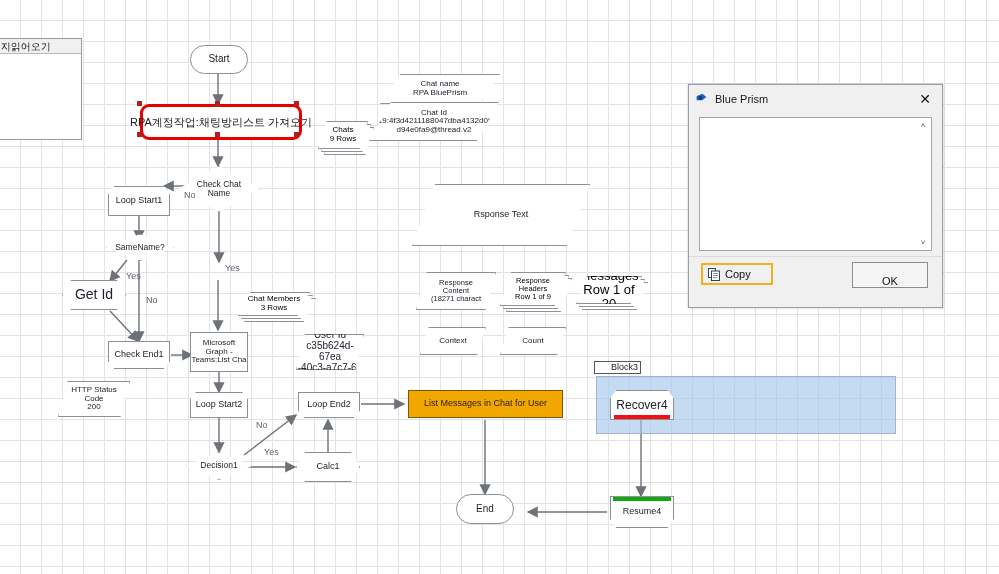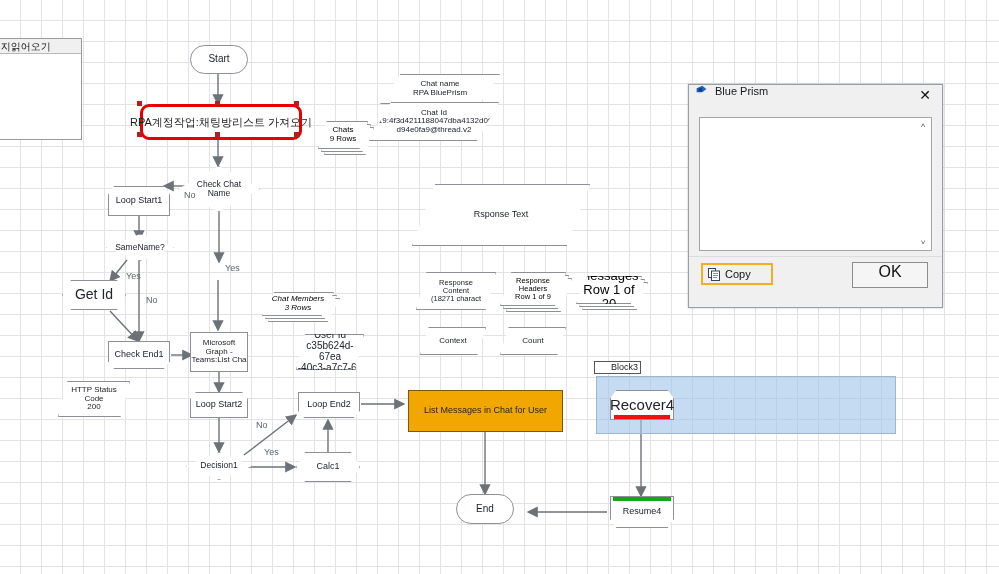--- a/index.html
+++ b/index.html
@@ -74,21 +74,21 @@
   
   #bgwin{position:absolute;left:-36px;top:38px;width:116px;height:100px;
      background:#fff;border:1px solid #9a9a9a;}
   #bgwin .tb{height:15px;background:#f0f0f0;border-bottom:1px solid #b8b8b8;
      font-size:10px;color:#111;padding:1px 3px;box-sizing:border-box;
      white-space:nowrap;overflow:hidden;}
 
   
   #dialog{position:absolute;left:688px;top:84px;width:253px;height:222px;
      background:#f0f0f0;border:1px solid #999ea6;box-shadow:0 0 2px rgba(0,0,0,.25);}
-  #dlg-titlebar{height:28px;display:flex;padding:0 6px;
+  #dlg-titlebar{height:28px;display:flex;align-items:center;padding:0 6px;
      background:#f0f0f0;}
   #dlg-appicon{width:13px;height:13px;margin-right:7px;flex:0 0 auto;}
   #dlg-title{font-size:11px;color:#15181d;flex:1 1 auto;}
   #dlg-close{width:22px;height:20px;display:flex;align-items:center;justify-content:center;
      font-size:14px;color:#111;cursor:pointer;}
   #dlg-msgbox{position:absolute;left:10px;top:32px;width:233px;height:134px;
      background:#fff;border:1px solid #a6a6a6;box-sizing:border-box;}
   #dlg-msgtext{position:absolute;left:5px;top:3px;right:18px;font-size:10.5px;
      color:#111;line-height:11.6px;white-space:pre-wrap;}
   #dlg-scroll{position:absolute;right:1px;top:1px;width:14px;bottom:1px;background:#fff;}
@@ -96,22 +96,22 @@
      font-size:8px;color:#555;}
   #dlg-scroll .arw.bot{position:absolute;bottom:0;left:0;}
   #dlg-footer{position:absolute;left:0;right:0;bottom:0;height:50px;
      background:#f0f0f0;border-top:1px solid #dcdcdc;}
   #btn-copy{position:absolute;left:12px;top:6px;width:72px;height:22px;
      border:2px solid #f2b01e;background:#f0f0f0;display:flex;align-items:center;
      gap:5px;padding-left:5px;box-sizing:border-box;cursor:pointer;}
   #copy-icon{width:12px;height:13px;flex:0 0 auto;}
   #btn-copy .t{font-size:11px;color:#111;}
   #btn-ok{position:absolute;right:14px;top:5px;width:74px;height:24px;
-     border:1px solid #8d8d8d;background:#f5f5f5;font-size:16px;color:#111;
-     display:flex;align-items:flex-start;justify-content:center;cursor:pointer;}
+     border:1px solid #8d8d8d;background:#f5f5f5;font-size:11px;color:#111;
+     display:flex;align-items:flex-end;justify-content:center;cursor:pointer;}
 </style>
 </head>
 <body>
 
 <div id="canvas"></div>
 
 <div id="bgwin">
   <div class="tb">방 메세지읽어오기</div>
 </div>
 
@@ -193,21 +193,21 @@
 Code
 200</span>
   </div>
 
 <div class="nd rect" id="node-msgraph" style="left:190px;top:332px;width:58px;height:40px;font-size:8px;">
   <span style="white-space:pre-line">Microsoft
 Graph -
 Teams:List Cha</span>
   </div>
 
-<div class="stack" id="node-chatmembers" style="left:262px;top:292px;width:78px;height:30px;font-style:italic;">
+<div class="stack" id="node-chatmembers" style="left:238px;top:292px;width:78px;height:30px;">
   <div class="lay" style="left:6px;top:6px;width:70px;height:22px;"></div>
   <div class="lay" style="left:3px;top:3px;width:70px;height:22px;"></div>
   <div class="lay" style="left:0;top:0;width:70px;height:22px;display:flex;align-items:center;justify-content:center;font-size:8px;text-align:center;line-height:1.08;">
     <span style="white-space:pre-line">Chat Members
 3 Rows</span>
     </div>
 </div>
 
 <div class="nd home" id="node-loopstart2" style="left:190px;top:392px;width:58px;height:26px;font-size:9px;">
   <span>Loop Start2</span>
@@ -261,32 +261,32 @@
 </div>
 
 <div class="nd para" id="node-context" style="left:420px;top:327px;width:66px;height:28px;font-size:8px;">
   <span>Context</span>
   </div>
 
 <div class="nd para" id="node-count" style="left:500px;top:327px;width:66px;height:28px;font-size:8px;">
   <span>Count</span>
   </div>
 
-<div class="nd" id="node-list-messages" style="left:408px;top:390px;width:155px;height:42px;font-size:9px;">
+<div class="nd" id="node-list-messages" style="left:408px;top:390px;width:155px;height:28px;font-size:9px;">
   <span>List Messages in Chat for User</span>
   </div>
 
 <div class="nd stadium" id="node-end" style="left:456px;top:494px;width:58px;height:30px;font-size:10px;">
   <span>End</span>
   </div>
 
 <div id="block3" style="left:596px;top:376px;width:298px;height:56px;"></div>
 <div id="block3-label" style="left:594px;top:361px;padding-left:16px;">Block3</div>
 
-<div class="nd" id="node-recover4" style="left:610px;top:390px;width:64px;height:30px;font-size:15px;">
+<div class="nd" id="node-recover4" style="left:610px;top:390px;width:64px;height:30px;font-size:12px;">
   <span>Recover4</span>
   <div class="bar"></div>
   </div>
 
 <div class="nd" id="node-resume4" style="left:610px;top:496px;width:64px;height:32px;font-size:9px;">
   <span>Resume4</span>
   <div class="bar"></div>
   </div>
 
 <div class="lbl" style="left:184px;top:190px;">No</div>

